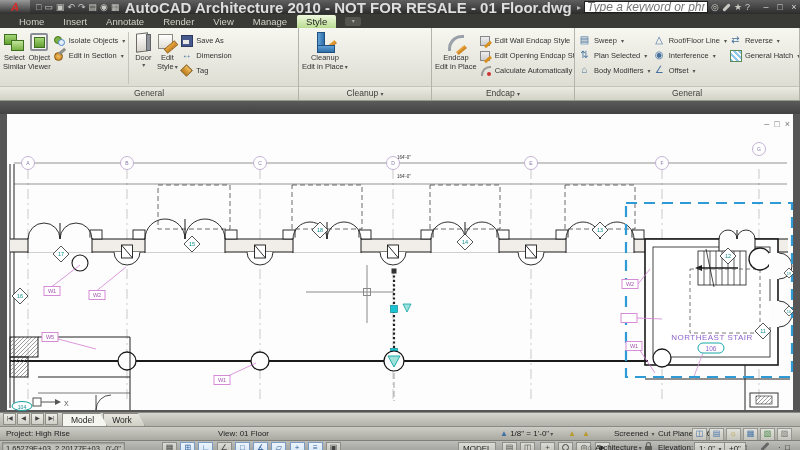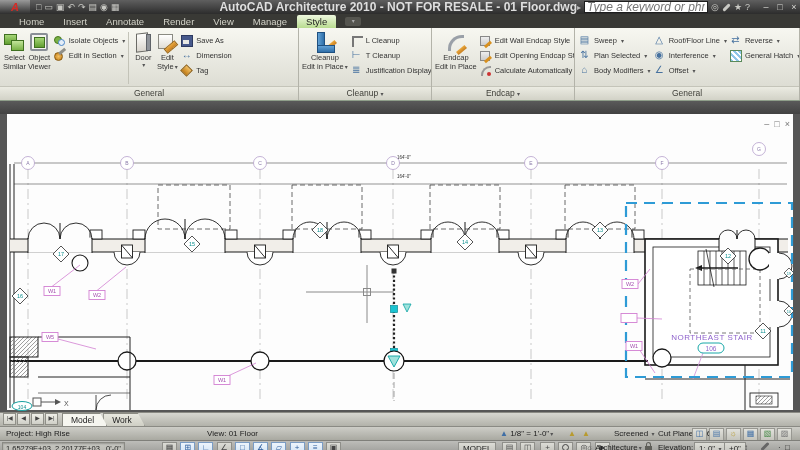--- a/index.html
+++ b/index.html
@@ -2,21 +2,21 @@
 <html><head>
 <meta charset="utf-8">
 <style>
   html,body{margin:0;padding:0;background:#000;}
   #app{position:relative;width:800px;height:450px;overflow:hidden;font-family:"Liberation Sans",sans-serif;background:#565656;}
   
   .titlebar{height:14px;background:linear-gradient(#5f5f5f,#2c2c2c);display:flex;align-items:center;color:#cfcfcb;}
   .logo{width:30px;height:14px;background:linear-gradient(#9a9a9a,#2e2e2e);display:flex;align-items:center;justify-content:center;font-weight:bold;font-style:italic;font-size:11px;color:#d42b26;flex:0 0 auto;}
   .qat{display:flex;align-items:center;gap:3px;margin-left:6px;}
   .qat .qi{font-size:9px;line-height:12px;color:#c9c9c4;}
-  .apptitle{flex:1;text-align:right;font-size:12px;font-weight:bold;color:#dedede;white-space:nowrap;overflow:hidden;}
+  .apptitle{flex:1;text-align:center;font-size:15px;font-weight:bold;color:#dedede;white-space:nowrap;overflow:hidden;}
   .infocenter{display:flex;align-items:center;gap:3px;margin-right:4px;}
   .ic-arrow{font-size:8px;color:#bbb;}
   .searchbox{width:118px;height:10px;font-size:12px;font-style:italic;color:#777;border:1px solid #1e1e1e;background:#fff;padding:0 2px;font-family:"Liberation Sans",sans-serif;}
   .ic-btn{font-size:9px;color:#c9c9c4;line-height:12px;}
   .i-wrench{display:inline-block;width:9px;height:3px;background:#c9c9c4;border-radius:2px;transform:rotate(-45deg);}
   .winbtns{display:flex;gap:2px;margin-left:6px;}
   .winbtns span{font-size:9px;line-height:11px;color:#d8d8d4;width:12px;text-align:center;}
   
   .tabrow{height:14px;background:#393935;display:flex;align-items:flex-end;padding-left:10px;gap:1px;}
   .rtab{padding:1px 9px 1px 9px;font-size:9.5px;color:#d2d2c8;}
@@ -204,34 +204,20 @@
 
     <div class="panel p-cleanup">
       <div class="panel-body">
         <div class="bigbtn">
           <span class="ico lg i-cleanbig">
               <span class="i-cleanpencil"></span>
             </span>
           <span class="bl">Cleanup</span>
           <span class="bl"><span>Edit in Place</span><span class="dd">▾</span></span>
         </div>
-        <div class="smallcol">
-          <div class="smallbtn">
-            <span class="ico smi i-lclean"></span>
-            <span>L Cleanup</span>
-          </div>
-          <div class="smallbtn">
-            <span class="ico smi">⊢</span>
-            <span>T Cleanup</span>
-          </div>
-          <div class="smallbtn">
-            <span class="ico smi">≣</span>
-            <span>Justification Display</span>
-          </div>
-        </div>
       </div>
       <div class="panel-footer"><span>Cleanup</span> <span class="pf-arrow">▾</span></div>
     </div>
 
     <div class="panel p-endcap">
       <div class="panel-body">
         <div class="bigbtn">
           <span class="ico lg i-endcapbig"></span>
           <span class="bl">Endcap</span>
           <span class="bl">Edit in Place</span>
@@ -648,21 +634,21 @@
       <span>◀</span>
       <span>▶</span>
       <span>▶|</span>
     </div>
     <div class="ltab active">Model</div>
     <div class="ltab">Work</div>
   </div>
 
   <div class="dstatus">
     <span class="abs" style="left:6px">Project: High Rise</span>
-    <span class="abs" style="left:207px">View: 01 Floor</span>
+    <span class="abs" style="left:218px">View: 01 Floor</span>
     <span class="abs" style="left:500px">
       <span class="mini-ico">▲</span>
       <span>1/8" = 1'-0"</span><span class="dd">▾</span>
     </span>
     <span class="abs" style="left:568px;color:#b89b2f">▲</span>
     <span class="abs" style="left:582px;color:#b89b2f">▲</span>
     <span class="abs" style="left:614px"><span>Screened</span> <span class="dd">▾</span></span>
     <span class="abs" style="left:658px">Cut Plane:</span>
     <span class="abs" style="left:698px">3'-6"</span>
     <span class="abs tray" style="right:8px;top:1px">

